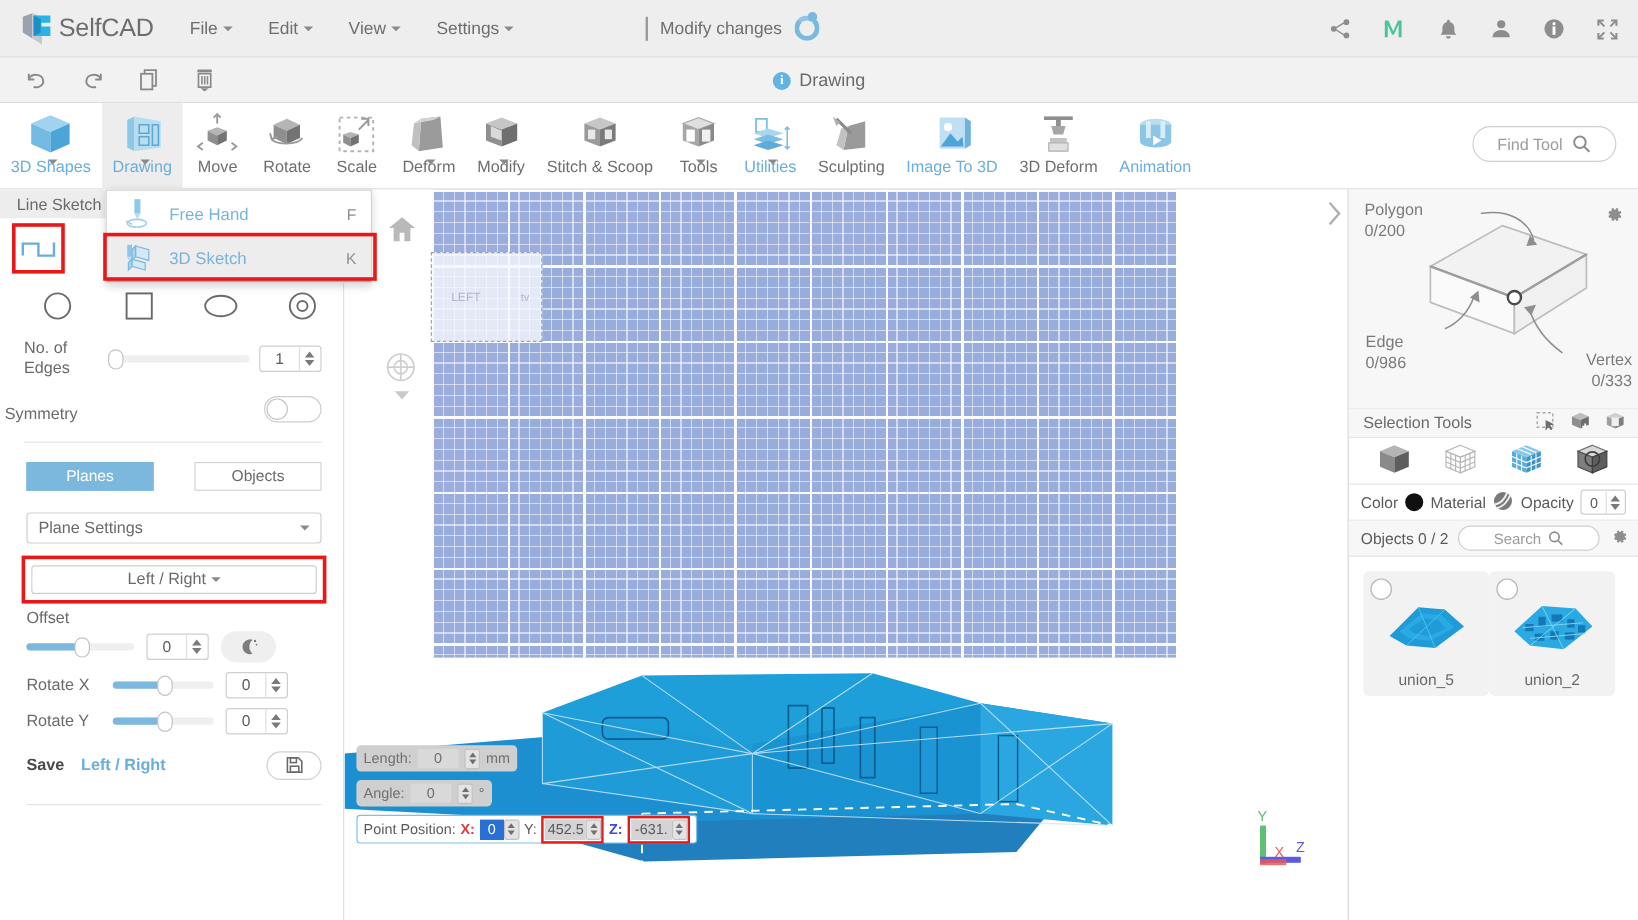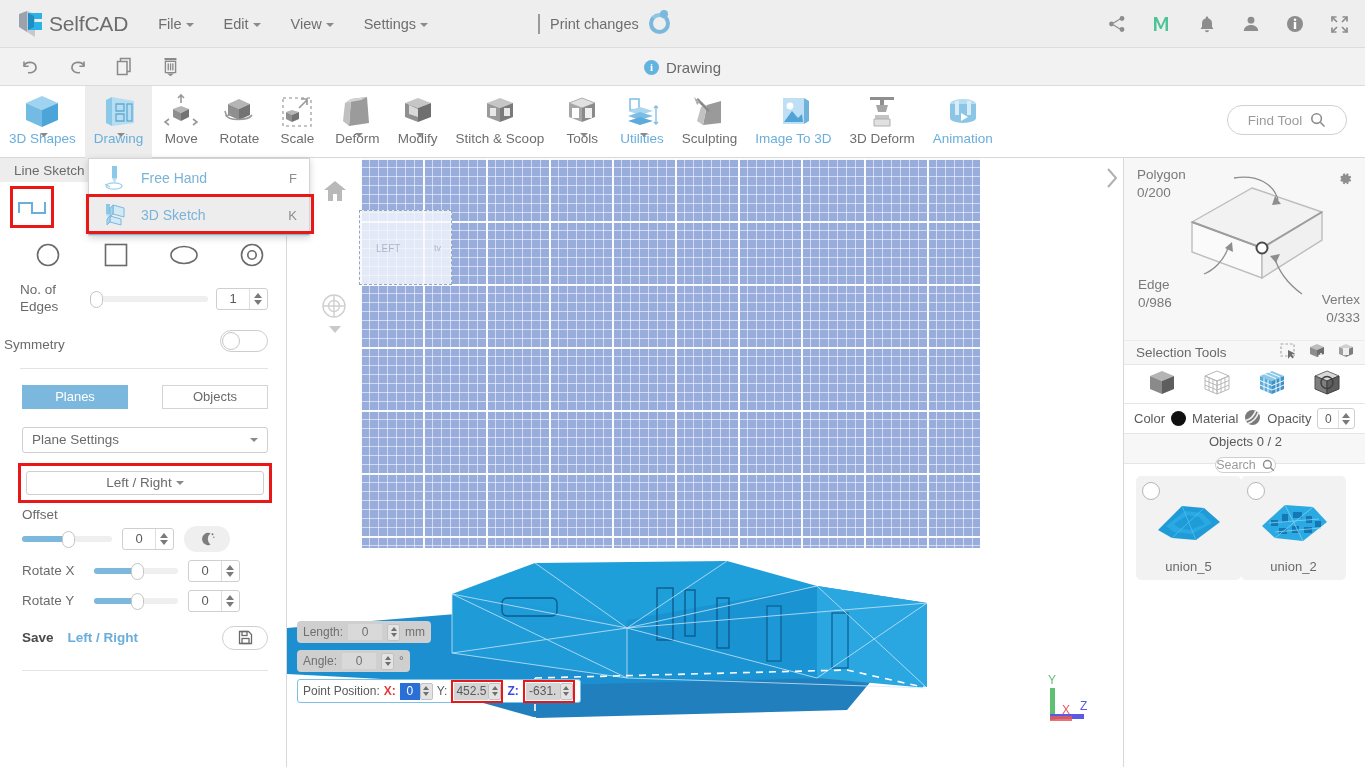--- a/index.html
+++ b/index.html
@@ -259,21 +259,21 @@
     height:30px; display:flex; align-items:center; gap:6px; padding:0 8px 0 10px;
     border-bottom:1px solid #e6e6e6; font-size:13px; color:#5a5a5a;
   }
   .dotblack{ width:15px;height:15px;border-radius:50%;background:#101010; }
   .opbox{ width:38px;height:21px;border:1px solid #cfcfcf;border-radius:3px;
           display:flex;align-items:center;background:#fff; }
   .opbox input{ border:none;outline:none;width:20px;text-align:center;font-size:12px;
                 color:#5a5a5a;background:transparent;font-family:"Liberation Sans",sans-serif;}
   .rp-objects{
     height:30px; display:flex; align-items:center; gap:8px; padding:0 8px 0 10px;
-    border-bottom:1px solid #e6e6e6; background:#f7f7f7;flex-direction:column;
+    border-bottom:1px solid #e6e6e6; background:#f7f7f7;
   }
   .rp-objects .t{ font-size:13px;color:#5a5a5a; }
   .searchbox{ flex:1; height:21px;border:1px solid #cfcfcf;border-radius:11px;background:#fff;
               display:flex;align-items:center;justify-content:center;gap:6px; cursor:text;}
   .searchbox span{ font-size:12.5px;color:#9b9b9b; }
   .objgrid{ display:flex; padding:12px 10px 0 12px; }
   .objcard{ width:105px; height:104px; background:#f2f2f2; border-radius:5px;
             position:relative; cursor:pointer; }
   .objcard .radio{ position:absolute; left:6px; top:6px; width:18px;height:18px;
                    border-radius:50%;border:1px solid #b5b5b5;background:#fff; }
@@ -302,21 +302,21 @@
 
     <div class="menu-items">
       <div class="menu-item"><span>File</span><i class="caret"></i></div>
       <div class="menu-item"><span>Edit</span><i class="caret"></i></div>
       <div class="menu-item"><span>View</span><i class="caret"></i></div>
       <div class="menu-item"><span>Settings</span><i class="caret"></i></div>
     </div>
 
     <div class="saving">
       <div class="saving-bar"></div>
-      <div class="saving-text">Print changes</div>
+      <div class="saving-text">Modify changes</div>
       <div class="spinner"></div>
     </div>
 
     <div class="top-icons">
       <span class="ticon">
         <svg width="18" height="18" viewBox="0 0 18 18" fill="#8d8d8d">
           <circle cx="14" cy="3.5" r="2.4"></circle>
             <circle cx="14" cy="14.5" r="2.4"></circle>
             <circle cx="3.5" cy="9" r="2.4"></circle>
           <path d="M5.5 8L12 4M5.5 10L12 14" stroke="#8d8d8d" stroke-width="1.2" fill="none"></path>

